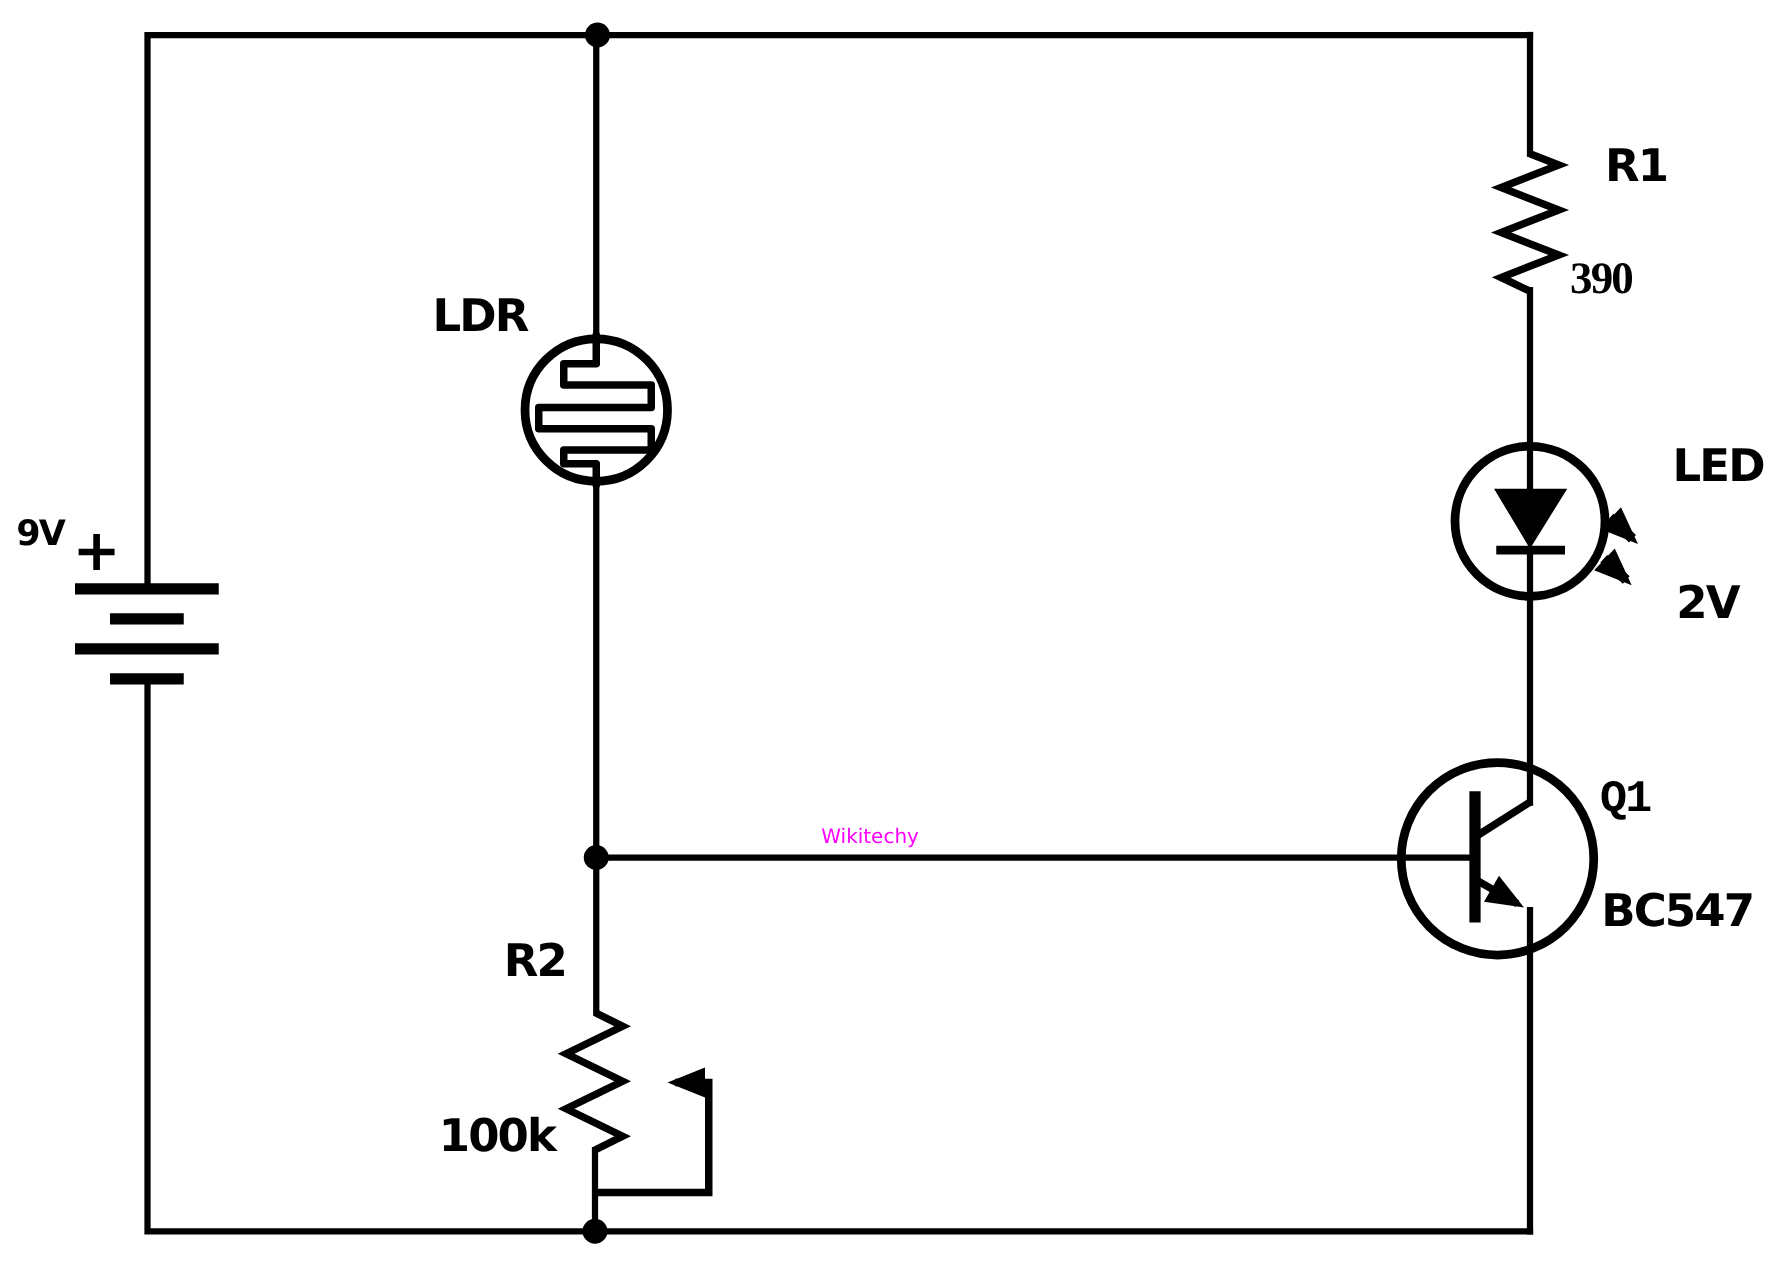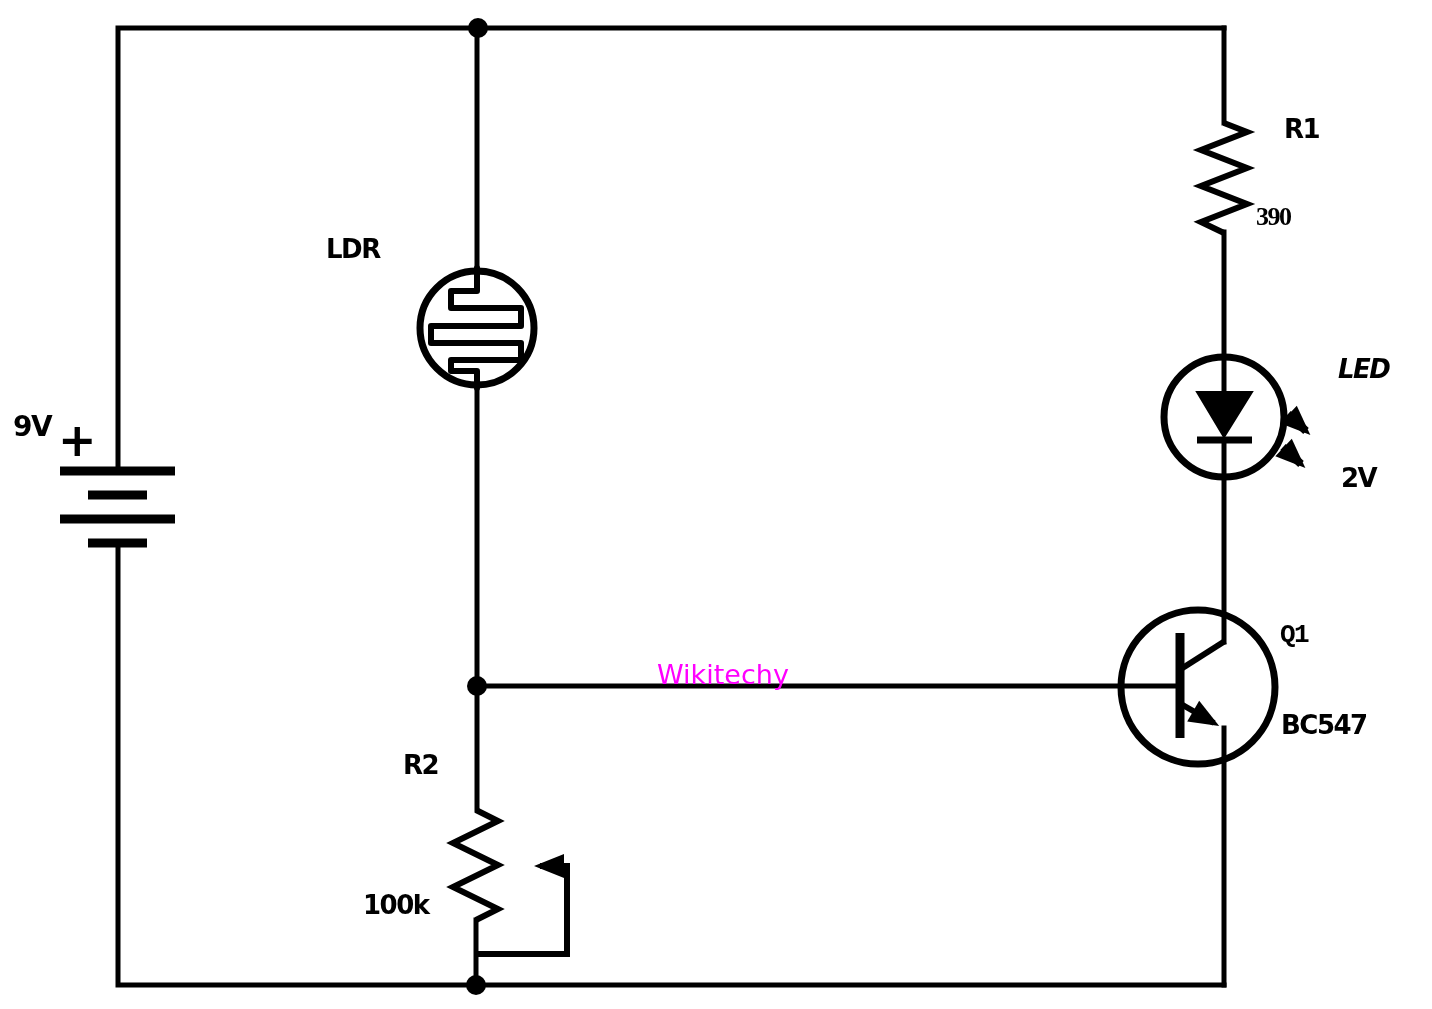--- a/index.html
+++ b/index.html
@@ -10,31 +10,31 @@
     height: 1009px;
     background: #ffffff;
     overflow: hidden;
     font-family: "DejaVu Sans", "Liberation Sans", sans-serif;
   }
   .canvas svg { position: absolute; left: 0; top: 0; }
   .lbl {
     position: absolute;
     color: #000000;
     font-weight: bold;
-    font-size: 26px;
+    font-size: 36px;
     line-height: 1;
     letter-spacing: -1.5px;
     white-space: nowrap;
     user-select: none;
   }
   .lbl-sm { font-size: 28px; }
   .lbl-plus { font-size: 46px; letter-spacing: 0; }
   .lbl-watermark {
     color: #ff00ff;
-    font-size: 27px;
+    font-size: 16px;
     font-weight: normal;
     letter-spacing: 0;
   }
 </style>
 </head>
 <body>
 
 <div class="canvas">
 
   <svg width="1432" height="1009" viewBox="0 0 1432 1009">
@@ -109,33 +109,33 @@
       <circle cx="478" cy="28" r="10"></circle>
       <circle cx="477" cy="686" r="10"></circle>
       <circle cx="476" cy="985" r="10"></circle>
     </g>
   </svg>
 
   <div class="lbl lbl-sm" style="left:13px; top:413px;">9V</div>
 
   <div class="lbl lbl-plus" style="left:58px; top:417px;">+</div>
 
-  <div class="lbl" style="left:326px; top:236px;">LDR</div>
+  <div class="lbl" style="left:346px; top:236px;">LDR</div>
 
   <div class="lbl" style="left:1284px; top:116px;">R1</div>
 
   <div class="lbl" style="left:1256px; top:204px;font-family:Liberation Serif, serif;">390</div>
 
-  <div class="lbl" style="left:1338px; top:356px;font-style:italic;">LED</div>
+  <div class="lbl" style="left:1338px; top:356px;">LED</div>
 
   <div class="lbl" style="left:1341px; top:465px;">2V</div>
 
   <div class="lbl" style="left:1280px; top:622px;font-family:Liberation Mono, monospace;">Q1</div>
 
   <div class="lbl" style="left:1281px; top:712px;">BC547</div>
 
   <div class="lbl" style="left:403px; top:752px;">R2</div>
 
-  <div class="lbl" style="left:351px; top:892px;margin-left:12px;">100k</div>
+  <div class="lbl" style="left:351px; top:892px;">100k</div>
 
   <div class="lbl lbl-watermark" style="left:657px; top:661px;">Wikitechy</div>
 
 </div>
 
 </body></html>

